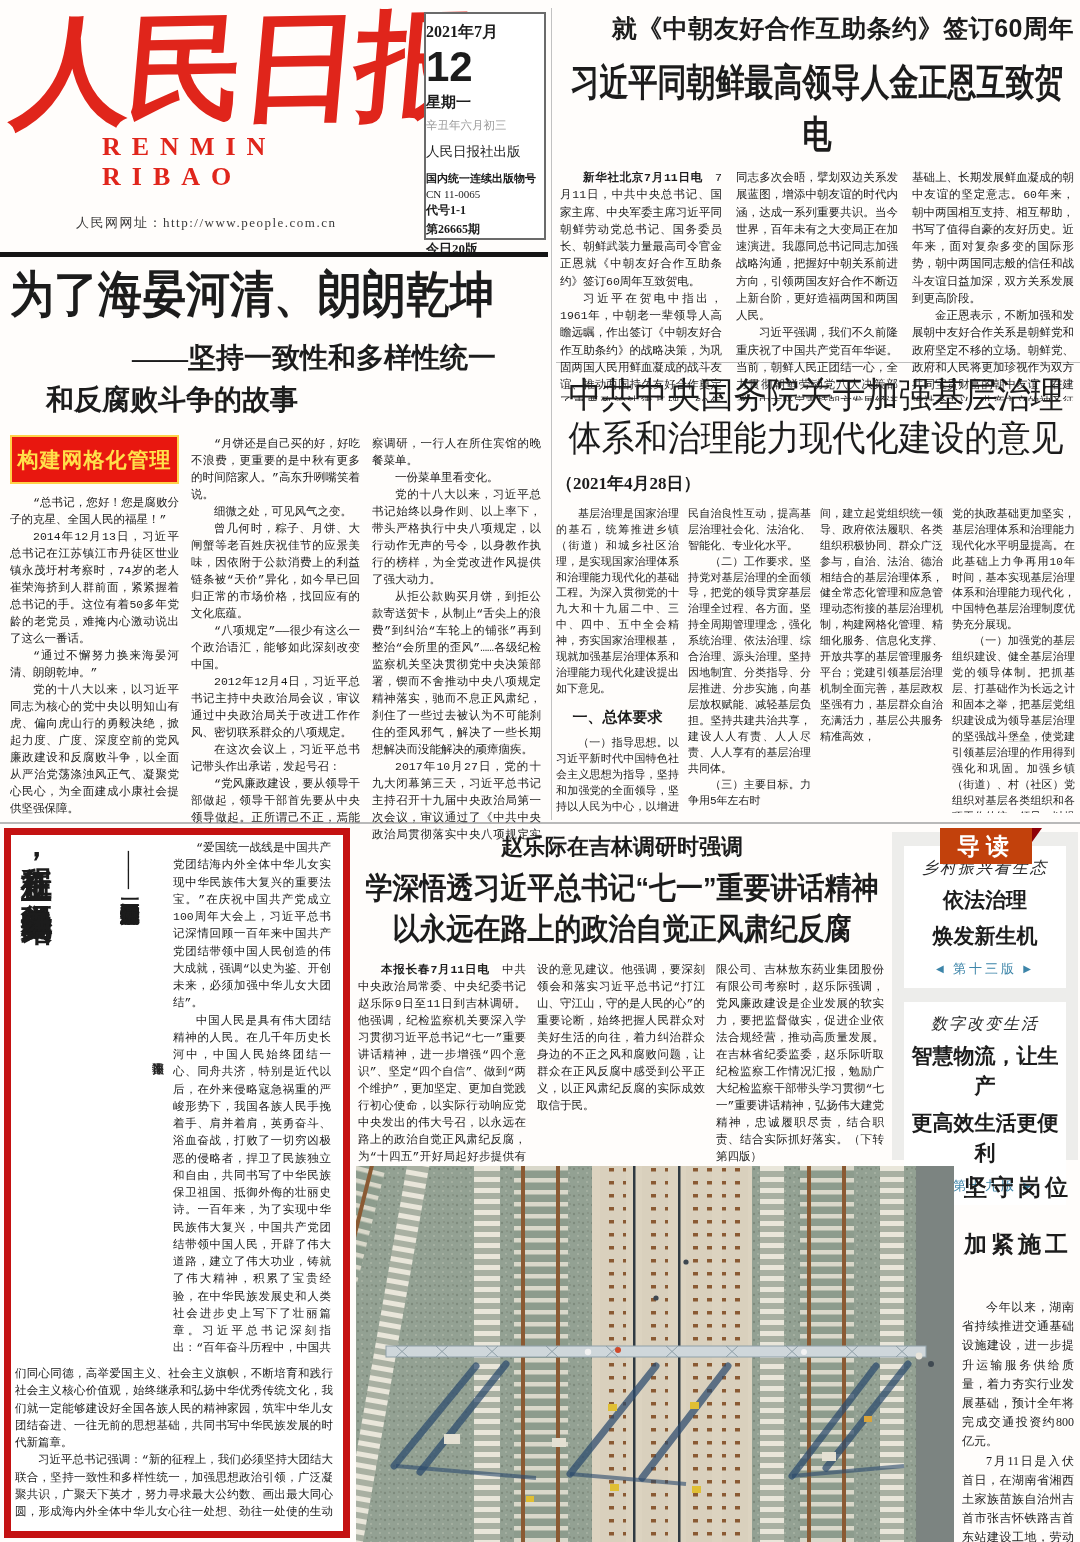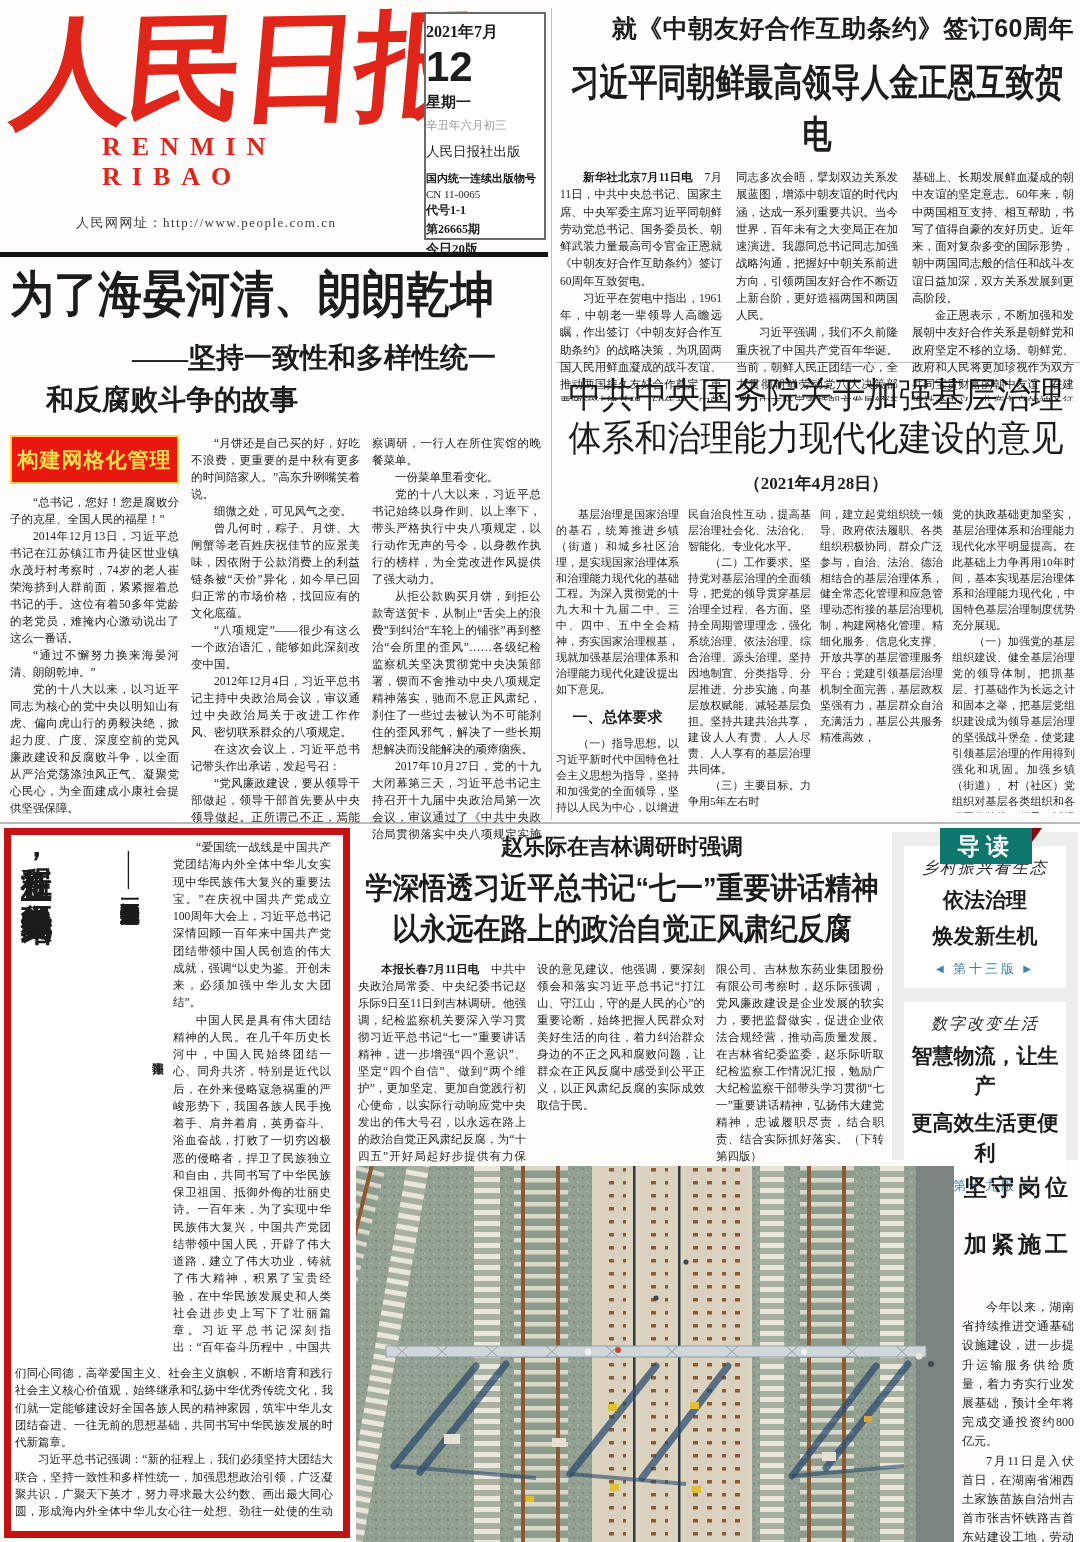--- a/index.html
+++ b/index.html
@@ -29,21 +29,21 @@
   .db-issue{font-size:12px;font-weight:bold;margin-top:2px;}
   .db-pages{font-size:13px;font-weight:bold;margin-top:2px;}
 
   
   .rule-thick{position:absolute;left:0;top:252px;width:548px;height:5px;background:#151515;}
   .vrule{position:absolute;left:551px;top:8px;width:1px;height:812px;background:#c2c2c2;}
   .hrule-right{position:absolute;left:556px;top:362px;width:524px;height:1px;background:#bdbdbd;}
   .hrule-mid{position:absolute;left:0;top:822px;width:1080px;height:2px;background:#b9b9b9;}
 
   
-  .col p{margin:0;text-indent:2em;text-align:justify;}
+  .col p{margin:0;text-indent:2em;text-align:justify;font-family:Liberation Mono, monospace;}
   .cont p:first-child{text-indent:0;}
 
   
   .top-article{position:absolute;left:560px;top:12px;width:514px;}
   .ta-kicker{font-size:25px;text-align:right;letter-spacing:0.5px;}
   .ta-headline{font-size:29px;text-align:center;margin-top:12px;transform:scaleY(1.3);transform-origin:top;}
   .ta-cols{display:flex;gap:14px;margin-top:32px;height:232px;overflow:hidden;}
   .ta-cols .col{width:162px;height:232px;overflow:hidden;font-size:11.5px;line-height:1.5;}
 
   
@@ -53,21 +53,21 @@
   .ms-sub2{font-size:28px;font-weight:bold;margin:4px 0 0 36px;}
   .ms-cols{display:flex;gap:12px;margin-top:16px;}
   .ms-cols .col{width:169px;height:408px;overflow:hidden;font-size:11.5px;line-height:1.48;}
   .badge{background:#e8170f;color:#ffe14a;box-shadow:inset 0 0 0 2px #ffd24a;
       font-family:"Liberation Sans",sans-serif;font-weight:bold;font-size:21px;text-align:center;
       padding:9px 2px;margin-bottom:10px;letter-spacing:1px;}
 
   
   .doc-article{position:absolute;left:556px;top:372px;width:520px;}
   .doc-h1{font-size:33px;text-align:center;line-height:1.3;transform:scaleY(1.08);transform-origin:top;}
-  .doc-date{font-size:17px;font-weight:bold;text-align:center;margin-top:14px;}
+  .doc-date{font-size:17px;font-weight:bold;text-align:left;margin-top:14px;}
   .doc-cols{display:flex;gap:9px;margin-top:12px;}
   .doc-cols .col{width:123px;height:306px;overflow:hidden;font-size:11px;line-height:1.45;}
   .doc-sec1{font-size:15px;text-align:center;margin:8px 0;font-family:"Liberation Sans",sans-serif;font-weight:bold;}
   .doc-sec2{font-size:19px;text-align:center;line-height:1.4;margin:10px 0;font-family:"Liberation Sans",sans-serif;font-weight:bold;}
 
   
   .editorial{position:absolute;left:4px;top:828px;width:346px;height:710px;border:7px solid #c41212;
       box-sizing:border-box;background:#fff;}
   .ed-inner{position:relative;width:100%;height:100%;}
   .ed-title{position:absolute;left:4px;top:8px;writing-mode:vertical-rl;font-size:31px;
@@ -82,21 +82,21 @@
 
   
   .zhao{position:absolute;left:358px;top:832px;width:528px;}
   .z-kicker{font-size:22px;text-align:center;}
   .z-h{font-size:27px;text-align:center;line-height:1.35;margin-top:6px;transform:scaleY(1.12);transform-origin:top;}
   .z-cols{display:flex;gap:11px;margin-top:20px;}
   .z-cols .col{width:168px;height:204px;overflow:hidden;font-size:11.5px;line-height:1.48;}
 
   
   .daodu{position:absolute;left:892px;top:832px;width:186px;height:328px;background:#ededeb;}
-  .daodu-tab{position:absolute;left:48px;top:-4px;width:92px;height:36px;background:#0f766e;color:#fff;
+  .daodu-tab{position:absolute;left:48px;top:-4px;width:92px;height:36px;background:#c2410c;color:#fff;
       font-family:"Liberation Sans",sans-serif;font-weight:bold;font-size:23px;text-align:center;
       line-height:36px;letter-spacing:6px;}
   .tab-fold{position:absolute;right:-10px;top:0;width:0;height:0;
       border-top:14px solid #8f0008;border-right:10px solid transparent;}
   .daodu-card{background:#fff;margin:14px 12px;padding:12px 4px 10px;text-align:center;}
   .daodu-card:first-of-type{margin-top:46px;}
   .dc-kicker{font-size:16px;font-style:italic;color:#2a2a2a;letter-spacing:2px;}
   .dc-t{font-family:"Liberation Sans",sans-serif;font-weight:bold;font-size:21px;line-height:1.45;margin-top:6px;}
   .dc-page{color:#3d85a9;font-size:13px;margin-top:8px;letter-spacing:3px;}
   .dc-page .arr{font-size:10px;position:relative;top:-1px;}

